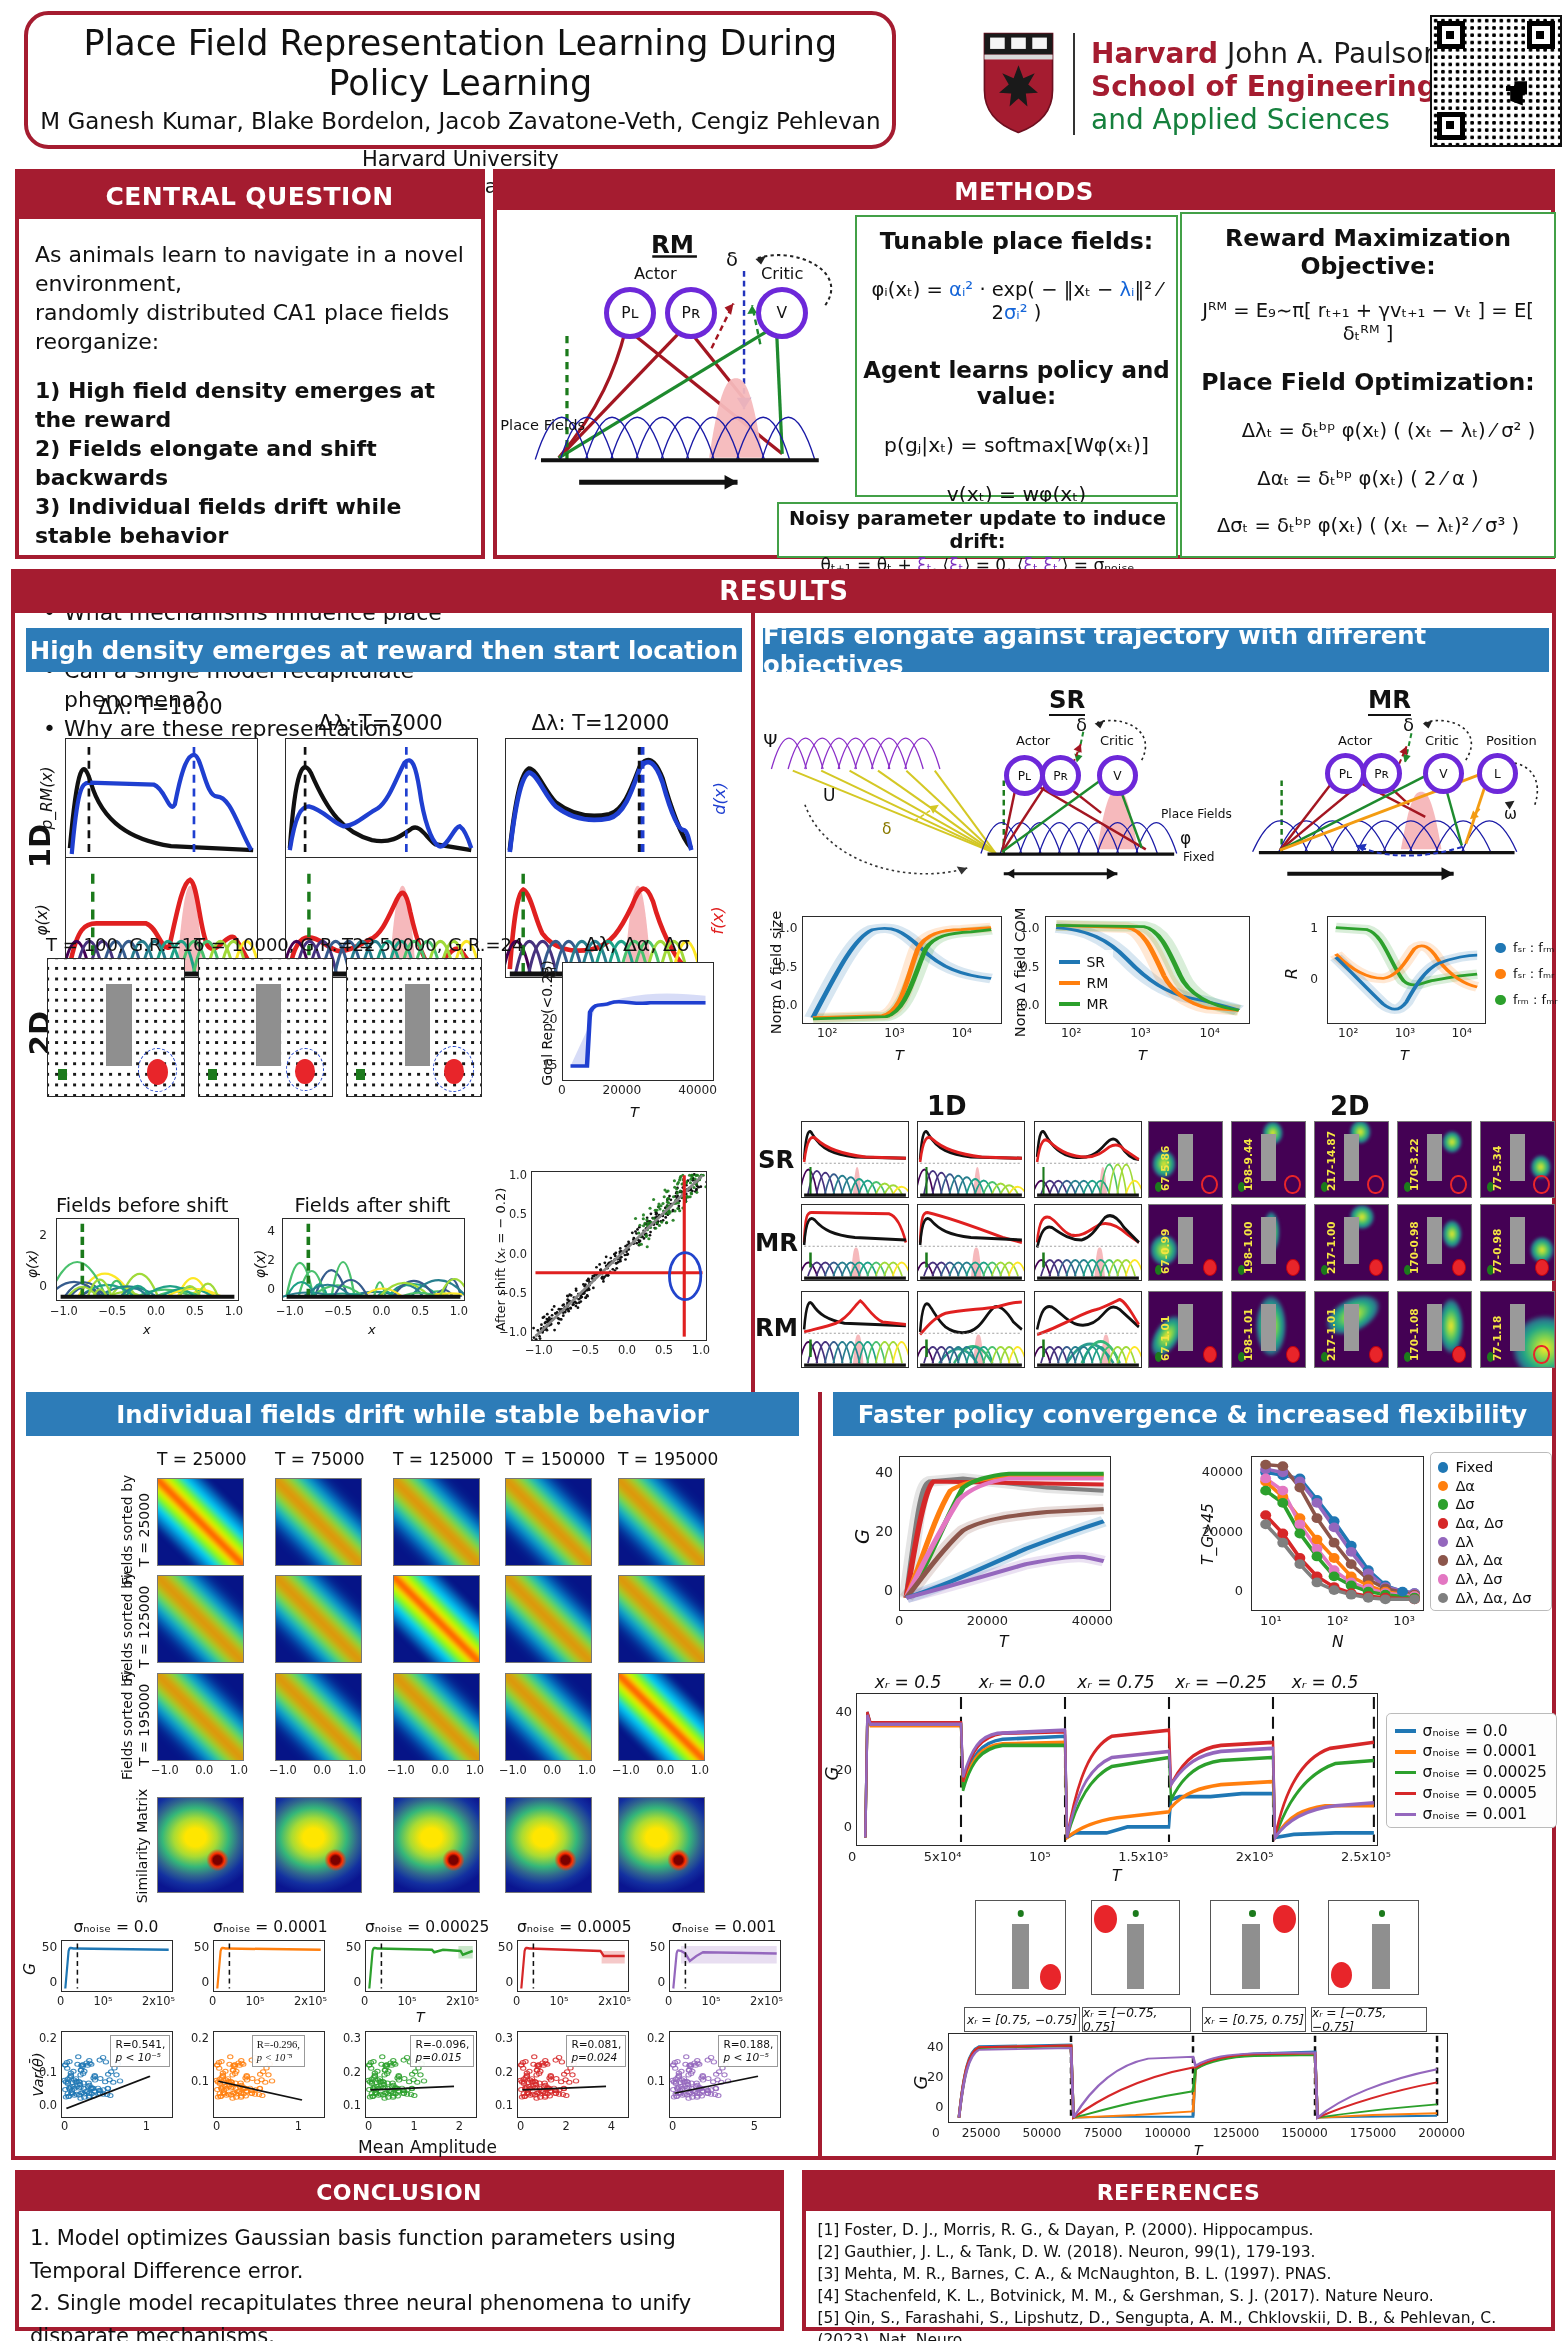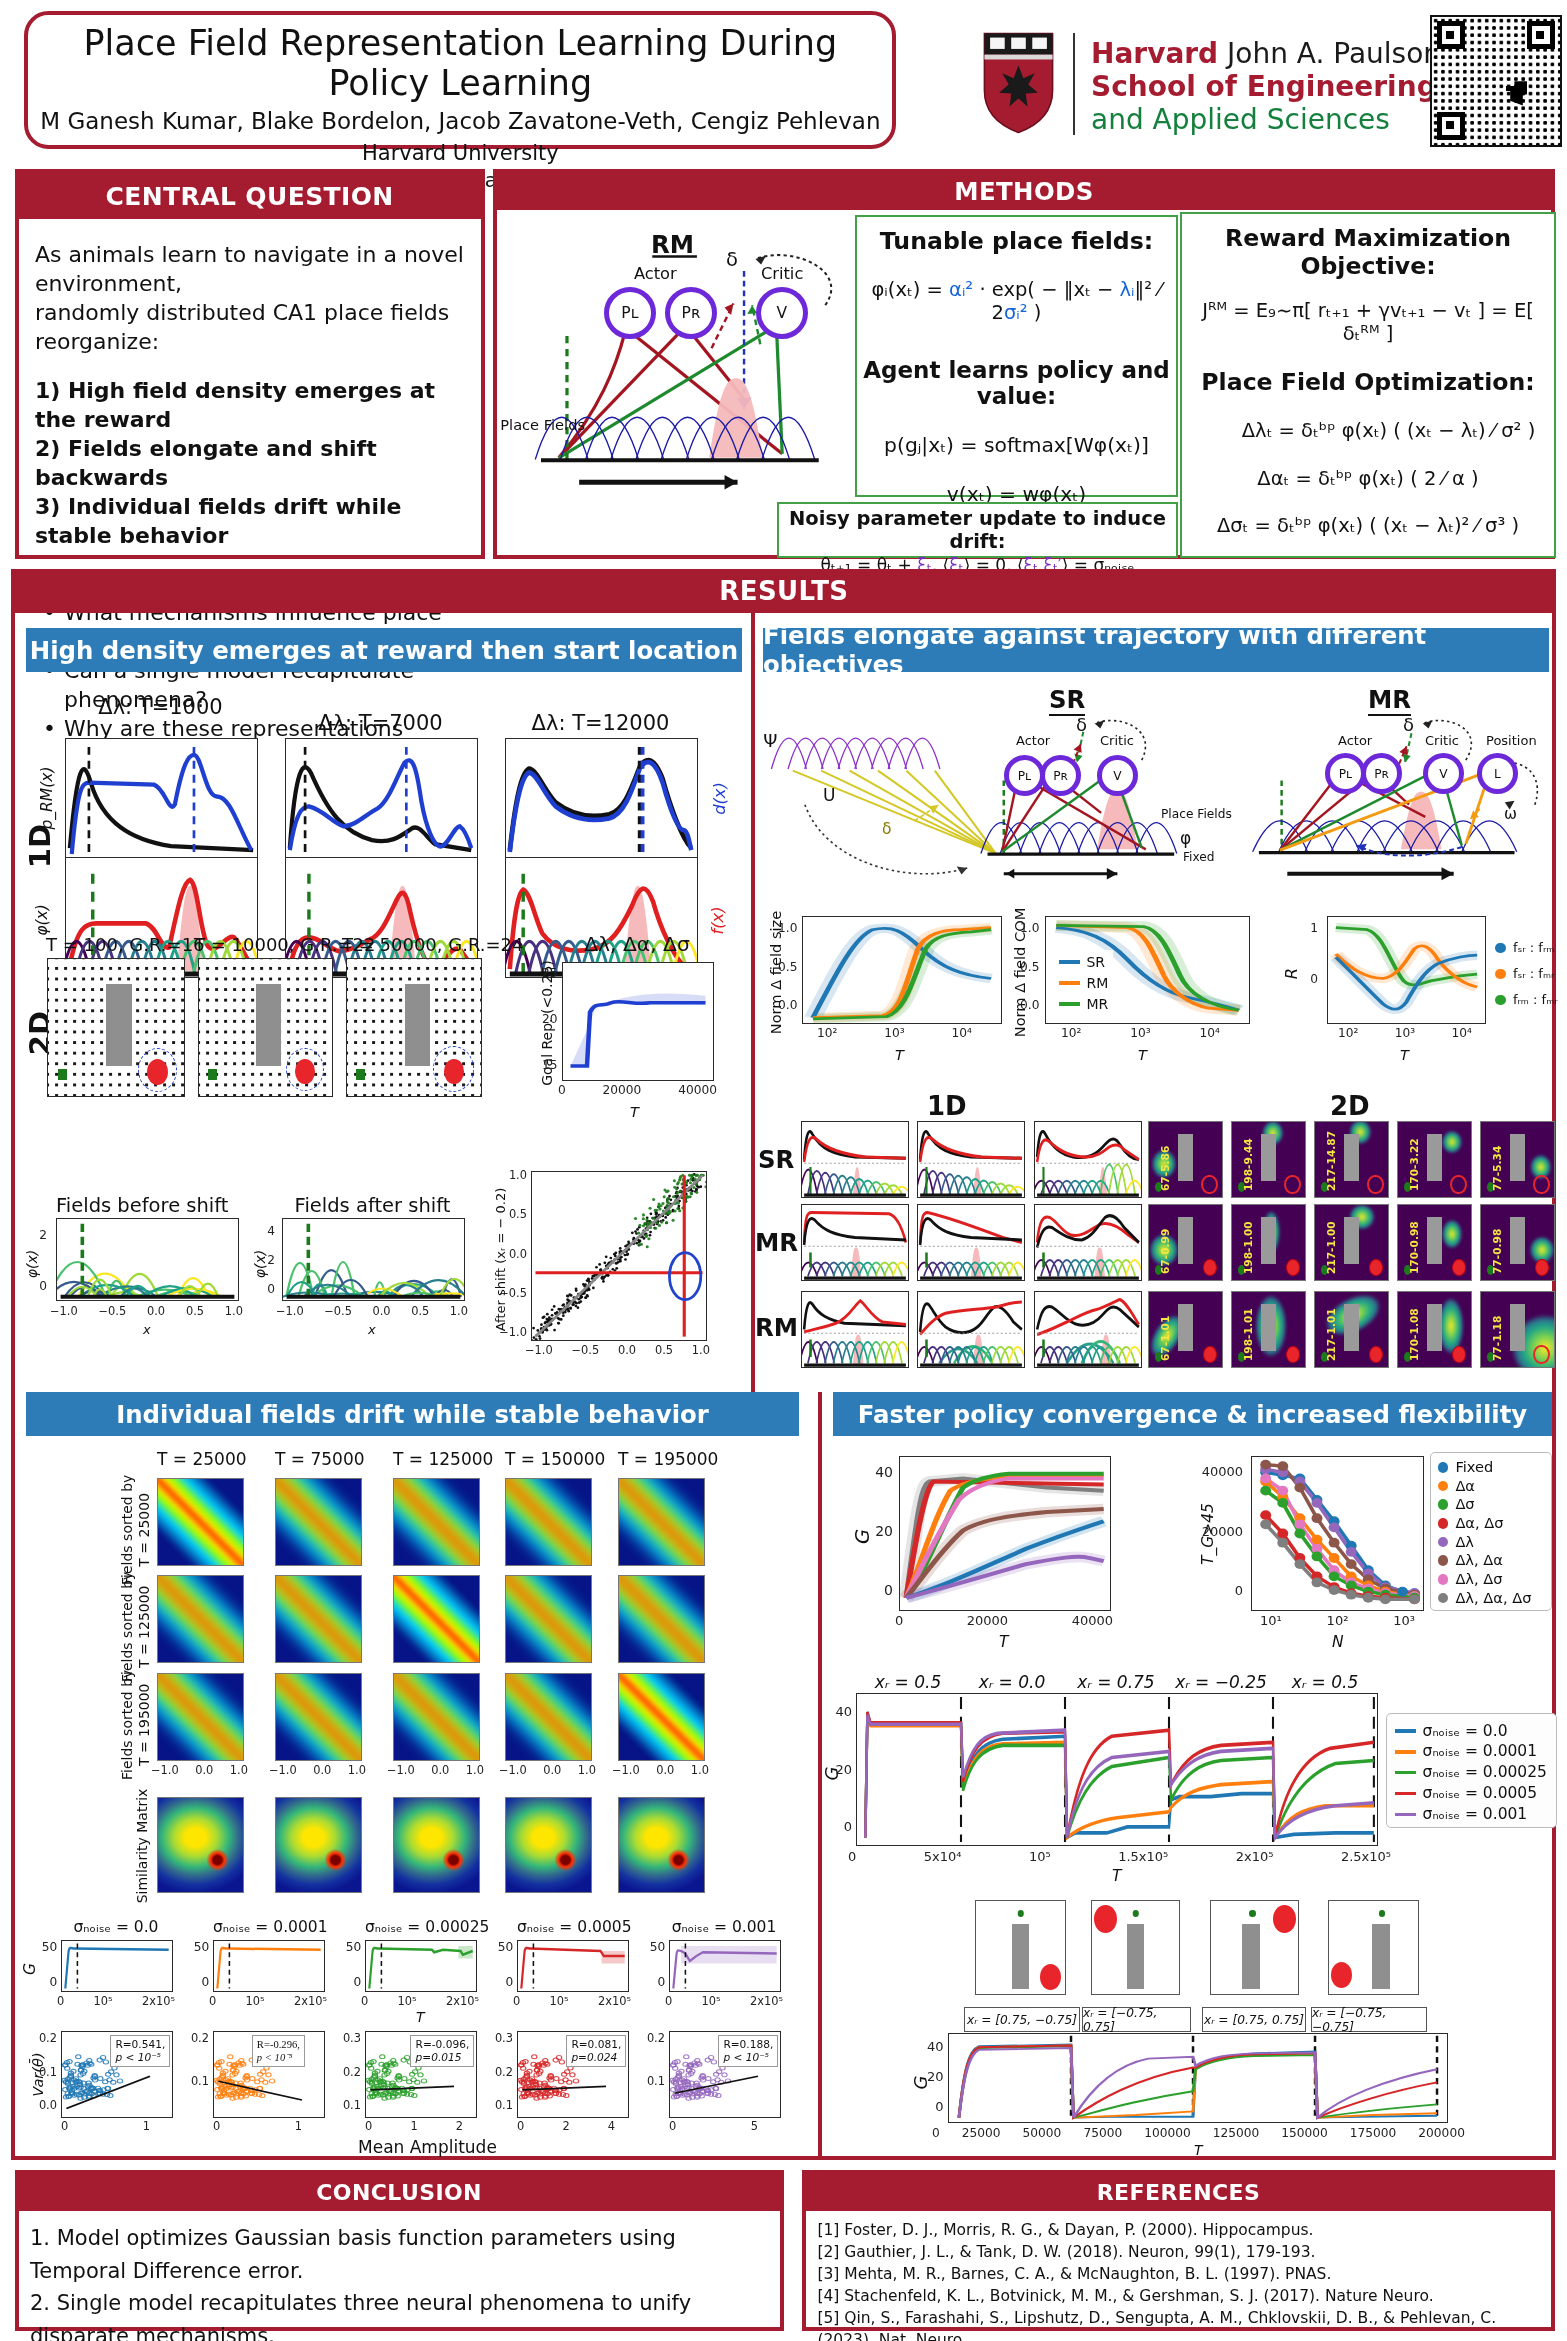--- a/index.html
+++ b/index.html
@@ -62,21 +62,21 @@
     display:flex;align-items:center;justify-content:center;font-size:15.5px;}
 </style>
 </head>
 <body>
 
 <div class="poster">
 
   <div class="abs" style="left:24.4px;top:11.4px;width:872px;height:138px;border:4.9px solid #A51C30;border-radius:24.4px;text-align:center;padding-top:8.1px;box-sizing:border-box;">
     <div style="font-size:35px;font-weight:500;">Place Field Representation Learning During Policy Learning</div>
     <div style="font-size:23px;margin-top:4.9px;">M Ganesh Kumar, Blake Bordelon, Jacob Zavatone-Veth, Cengiz Pehlevan</div>
-    <div style="font-size:21px;margin-top:7px;">Harvard University</div>
+    <div style="font-size:21px;margin-top:13px;">Harvard University</div>
     <div style="font-size:20.3px;margin-top:2.4px;">mganeshkumar@seas.harvard.edu</div>
   </div>
 
   <svg class="abs" style="left:982px;top:31px;" width="73" height="104" viewBox="0 0 90 128">
     <path d="M3,3 h84 v70 c0,30 -20,44 -42,52 C23,117 3,103 3,73 Z" fill="#A51C30" stroke="#6d1020" stroke-width="2"></path>
     <rect x="3" y="3" width="84" height="26" fill="#1a1a1a"></rect>
     <rect x="10" y="8" width="18" height="14" fill="#f5f5f5"></rect>
       <rect x="36" y="8" width="18" height="14" fill="#f5f5f5"></rect>
       <rect x="62" y="8" width="18" height="14" fill="#f5f5f5"></rect>
     <rect x="3" y="29" width="84" height="6" fill="#d9d9d9"></rect>

